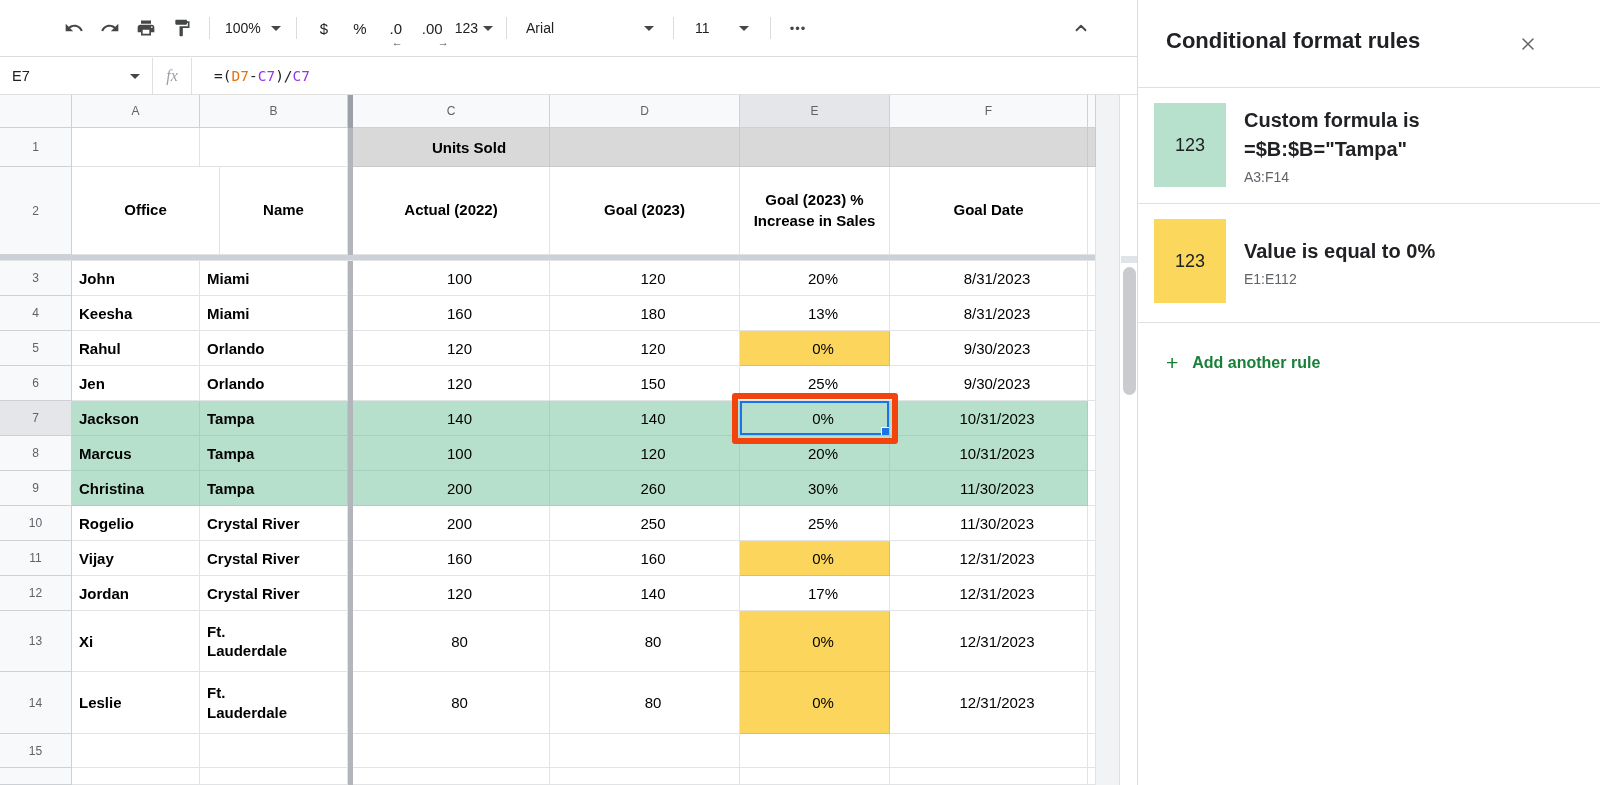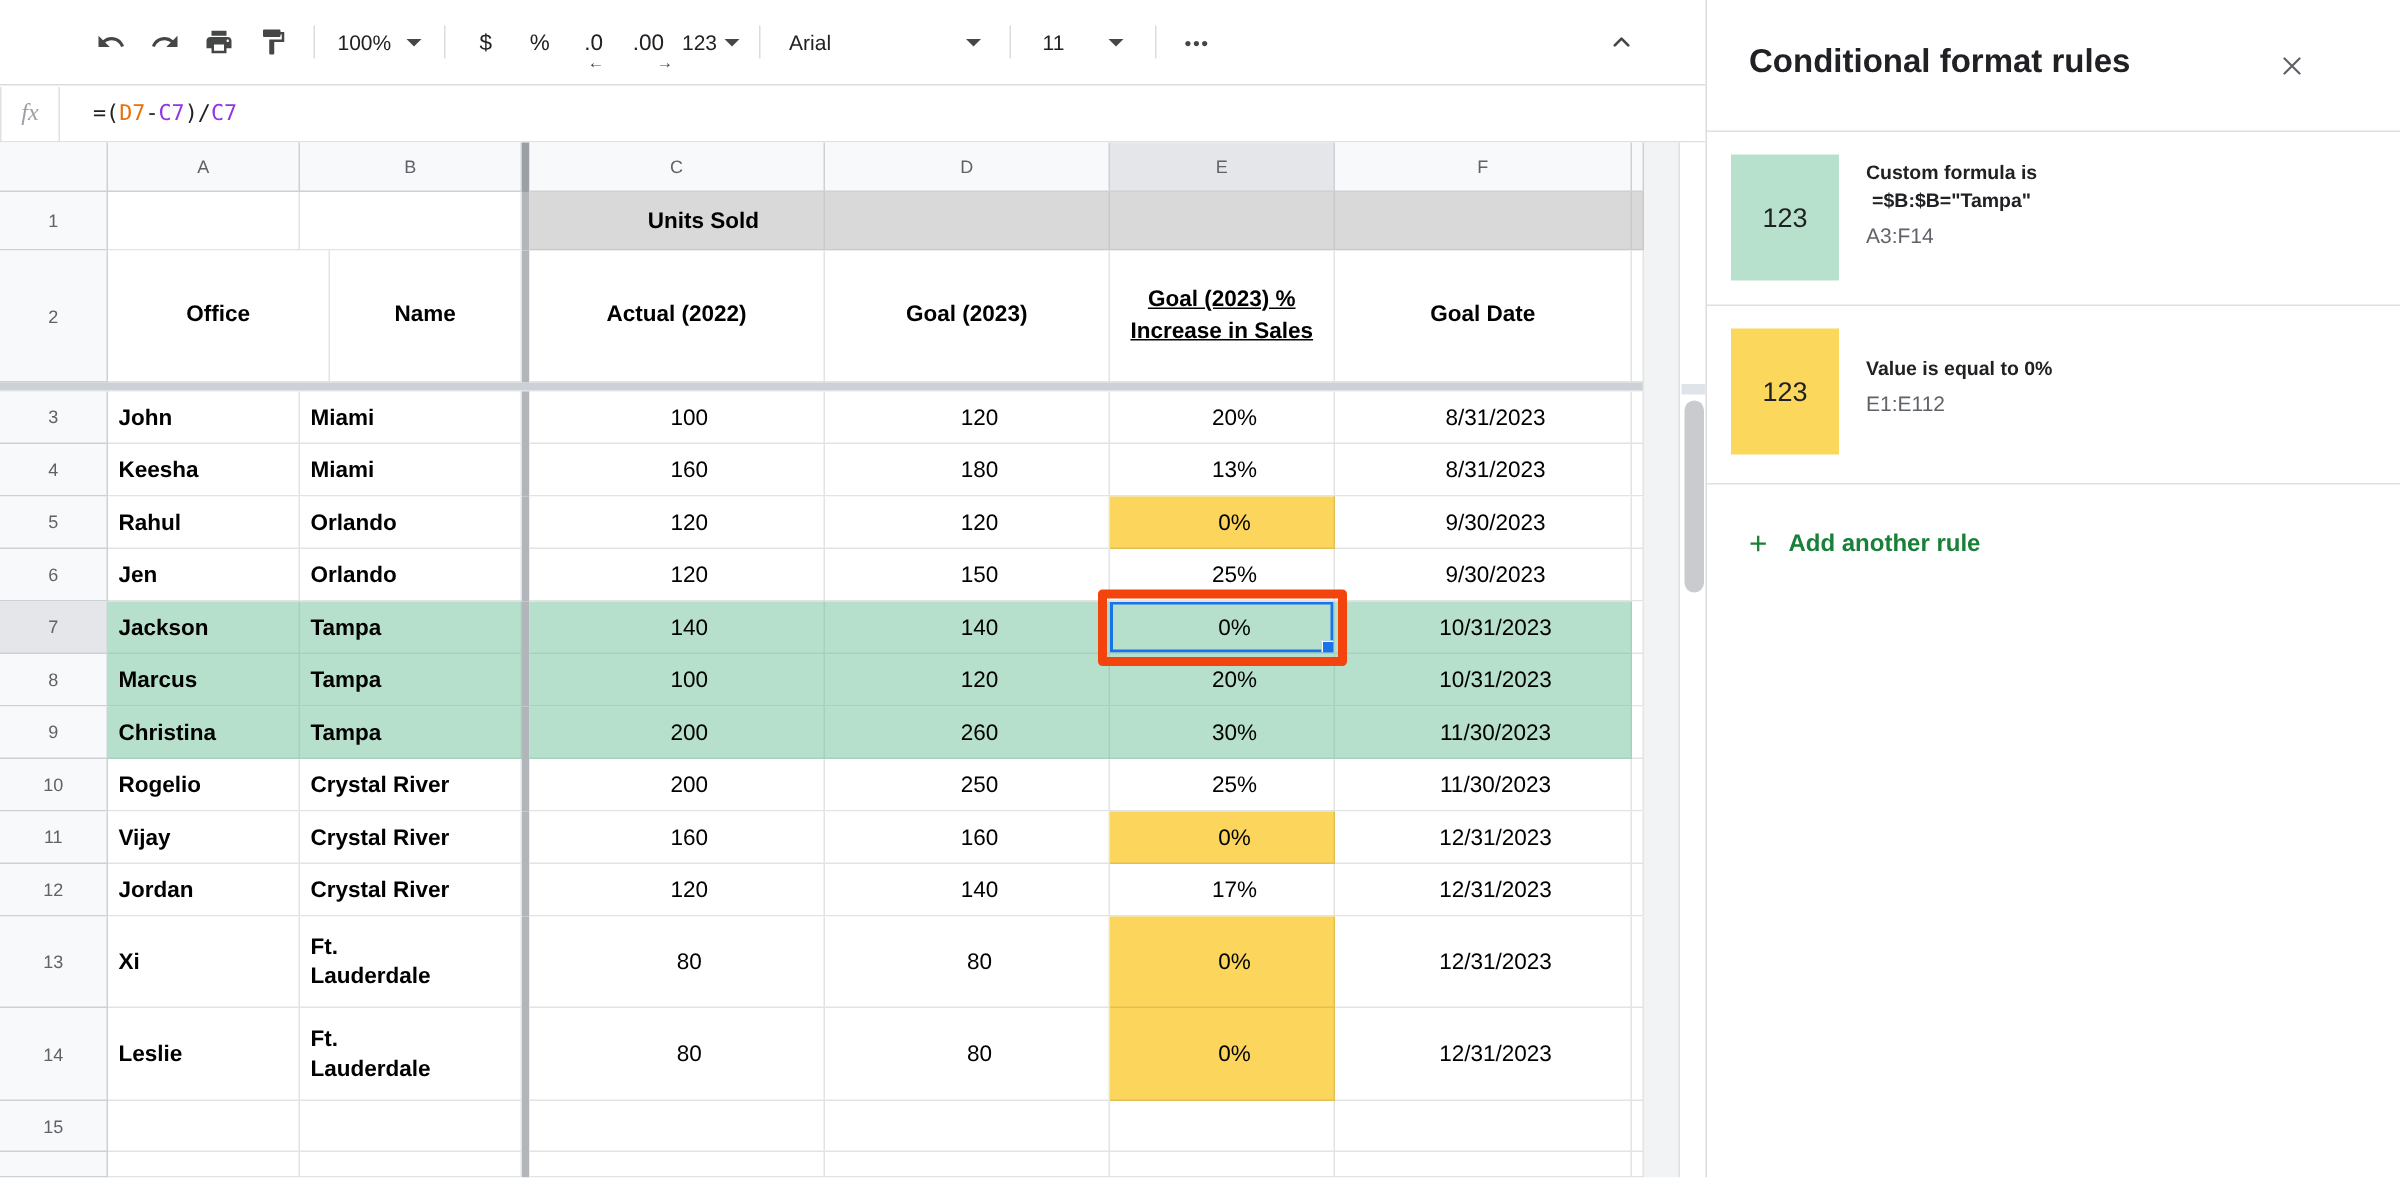--- a/index.html
+++ b/index.html
@@ -74,21 +74,21 @@
   #panel { position:absolute; left:1137px; top:0; width:463px; height:785px; background:#fff;
     border-left:1px solid #dadce0; }
   #panel-title { position:absolute; left:28px; top:28px; font-size:22px; font-weight:600; color:#202124; }
   #panel-close { position:absolute; right:60px; top:32px; width:24px; height:24px; cursor:pointer;
     color:#5f6368; display:flex; align-items:center; justify-content:center; }
   .p-div { position:absolute; left:0; width:463px; height:1px; background:#e0e0e0; }
   .rule { position:absolute; left:0; width:463px; height:115px; cursor:pointer; }
   .swatch { position:absolute; left:16px; top:15px; width:72px; height:84px; display:flex;
     align-items:center; justify-content:center; font-size:18px; color:#202124; }
   .rule-text { position:absolute; left:106px; top:18px; }
-  .rule-line { font-size:13px; font-weight:700; color:#202124; line-height:1.45;text-align:center; }
+  .rule-line { font-size:20px; font-weight:700; color:#202124; line-height:1.45; }
   .rule-range { font-size:14px; color:#5f6368; margin-top:5px; }
   #add-rule { position:absolute; left:28px; top:352px; display:flex; align-items:center; gap:14px;
     color:var(--addgreen); font-size:16px; font-weight:600; cursor:pointer; }
   #add-rule .plus { font-size:21px; font-weight:400; line-height:1; }
 </style>
 </head>
 <body>
 
 <div id="app">
 
@@ -148,20 +148,24 @@
       <span style="font-size:13px;letter-spacing:1px;color:#444746;">•••</span>
     </div>
     <div class="tb-btn" id="collapse-btn">
       <svg width="18" height="18" viewBox="0 0 24 24">
           <path fill="none" stroke="#444746" stroke-width="2.4" stroke-linecap="round" stroke-linejoin="round" d="M6 15l6-6 6 6"></path>
         </svg>
     </div>
   </div>
 
   <div id="formulabar">
+    <div id="namebox">
+      <span class="tb-label">E7</span>
+      <span class="caret"></span>
+    </div>
     <div class="fb-sep"></div>
     <div id="fx">fx</div>
     <div class="fb-sep"></div>
     <div id="formula-input"><span style="color: rgb(32, 33, 36);">=(</span><span style="color: rgb(232, 113, 10);">D7</span><span style="color: rgb(32, 33, 36);">-</span><span style="color: rgb(147, 52, 230);">C7</span><span style="color: rgb(32, 33, 36);">)/</span><span style="color: rgb(147, 52, 230);">C7</span></div>
   </div>
 
   <div id="sheet">
 
   <div class="g-row" style="height: 33px;">
         <div class="cell hdr" style="width: 72px; height: 33px;"></div>
@@ -212,21 +216,21 @@
           <span>Name</span>
         </div>
         <div class="cell fdiv-v" style="width: 5px; height: 88px;"></div>
         <div class="cell colhead2" style="width: 197px; height: 88px;">
           <span>Actual (2022)</span>
         </div>
         <div class="cell colhead2" style="width: 190px; height: 88px;">
           <span>Goal (2023)</span>
         </div>
         <div class="cell colhead2" style="width: 150px; height: 88px;">
-          <span style="max-width: 128px; text-decoration: underline;">Goal (2023) % Increase in Sales</span>
+          <span style="max-width: 128px;">Goal (2023) % Increase in Sales</span>
         </div>
         <div class="cell colhead2" style="width: 198px; height: 88px;">
           <span>Goal Date</span>
         </div>
         <div class="cell " style="width: 8px; height: 88px;"></div>
       </div>
       <div class="g-row" style="height: 6px;">
         <div class="cell fdiv-h" style="width: 1096px; height: 6px;"></div>
       </div>
       <div class="g-row" style="height: 35px;">

